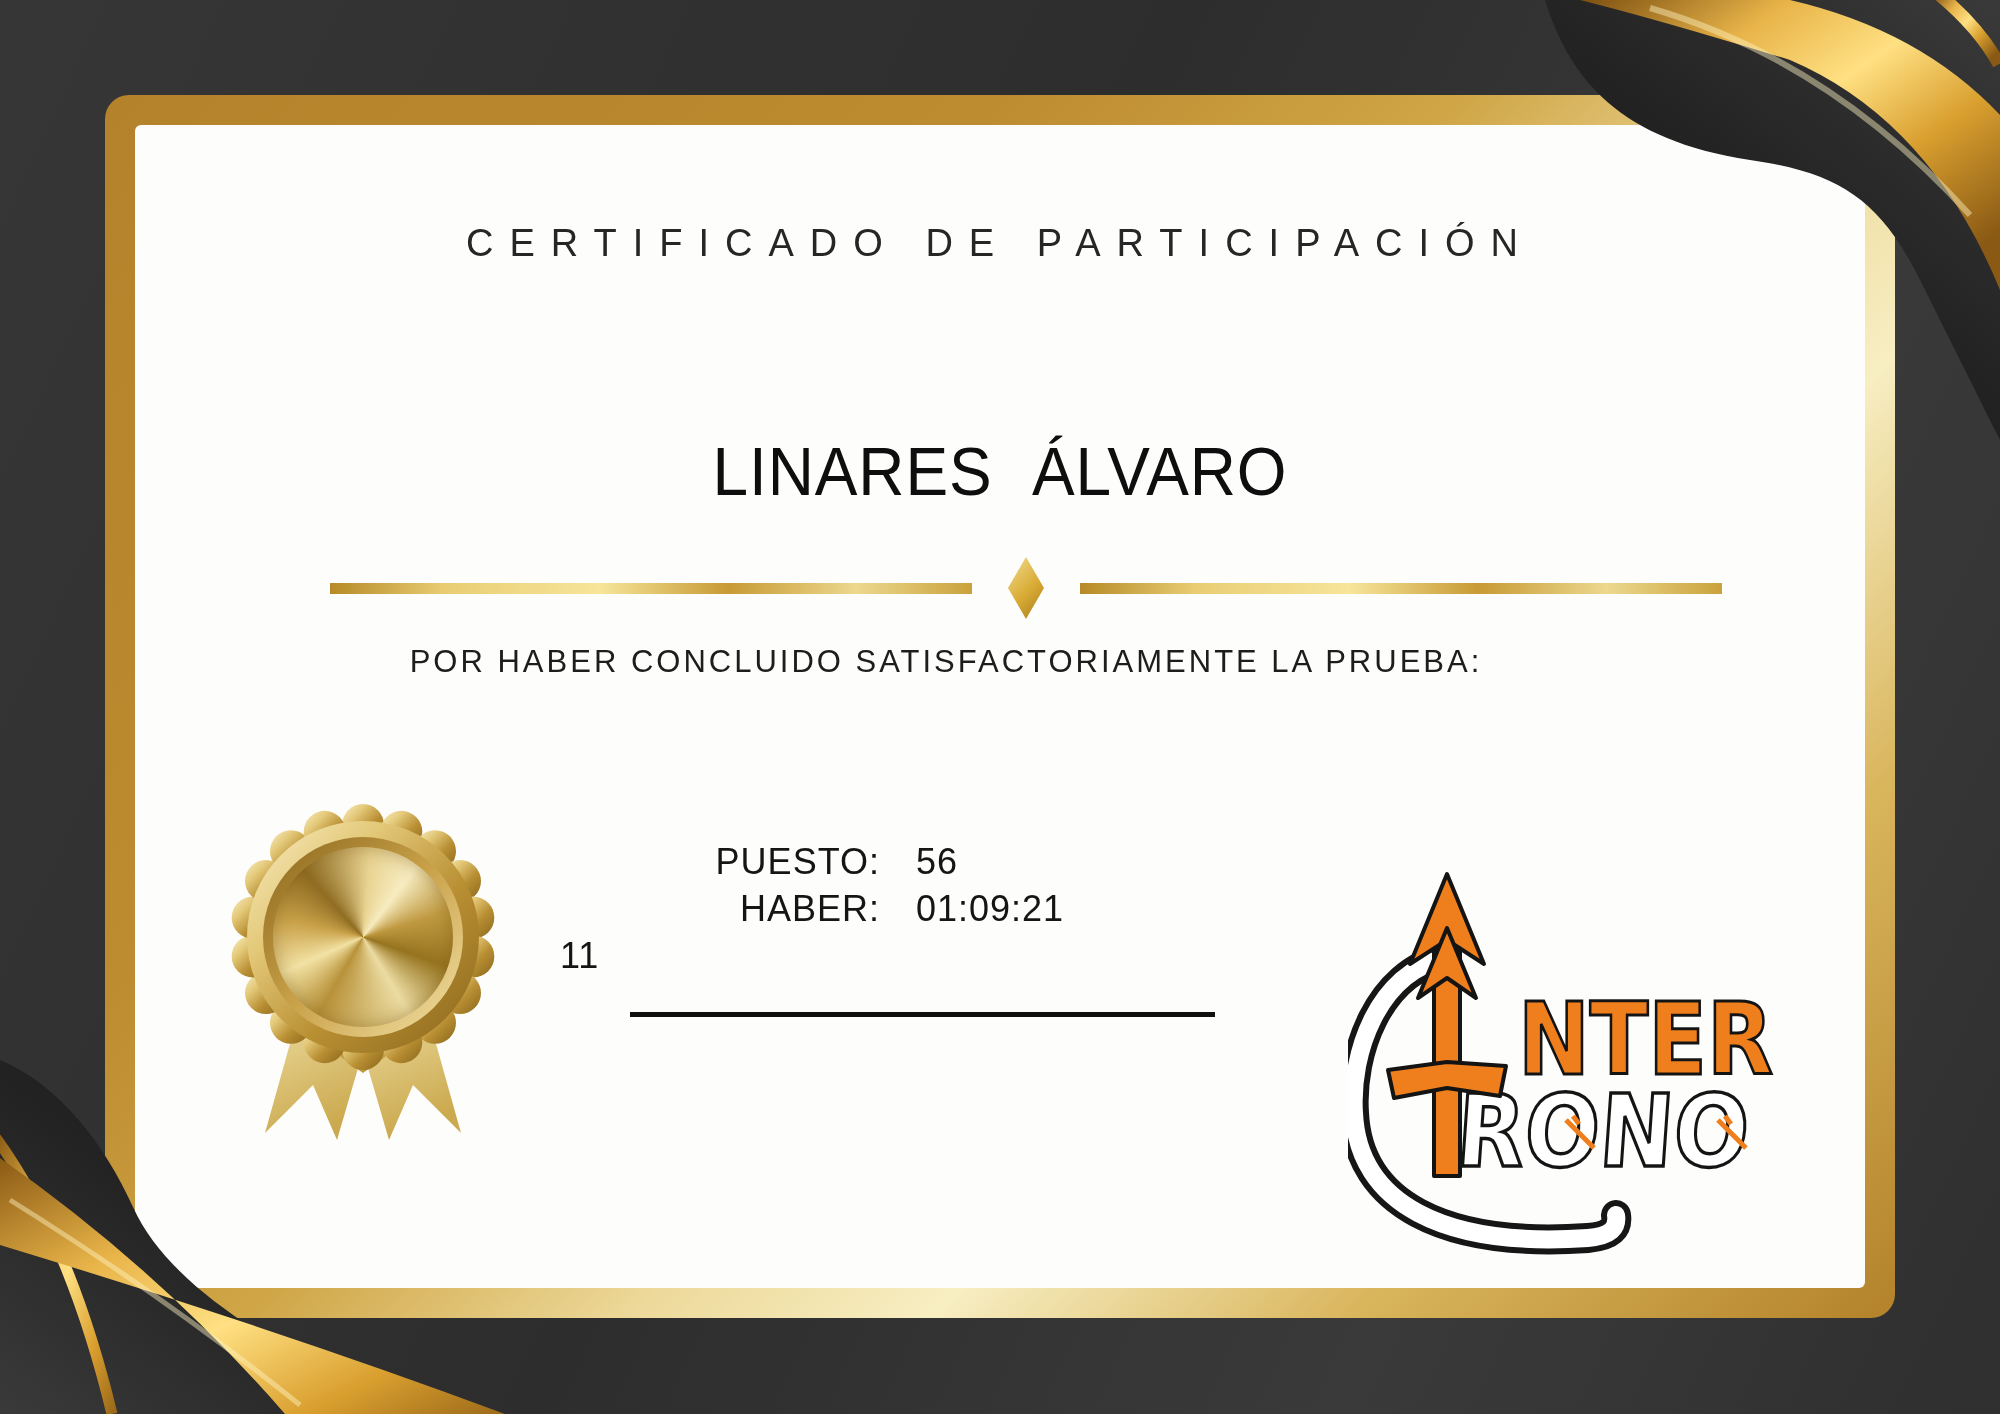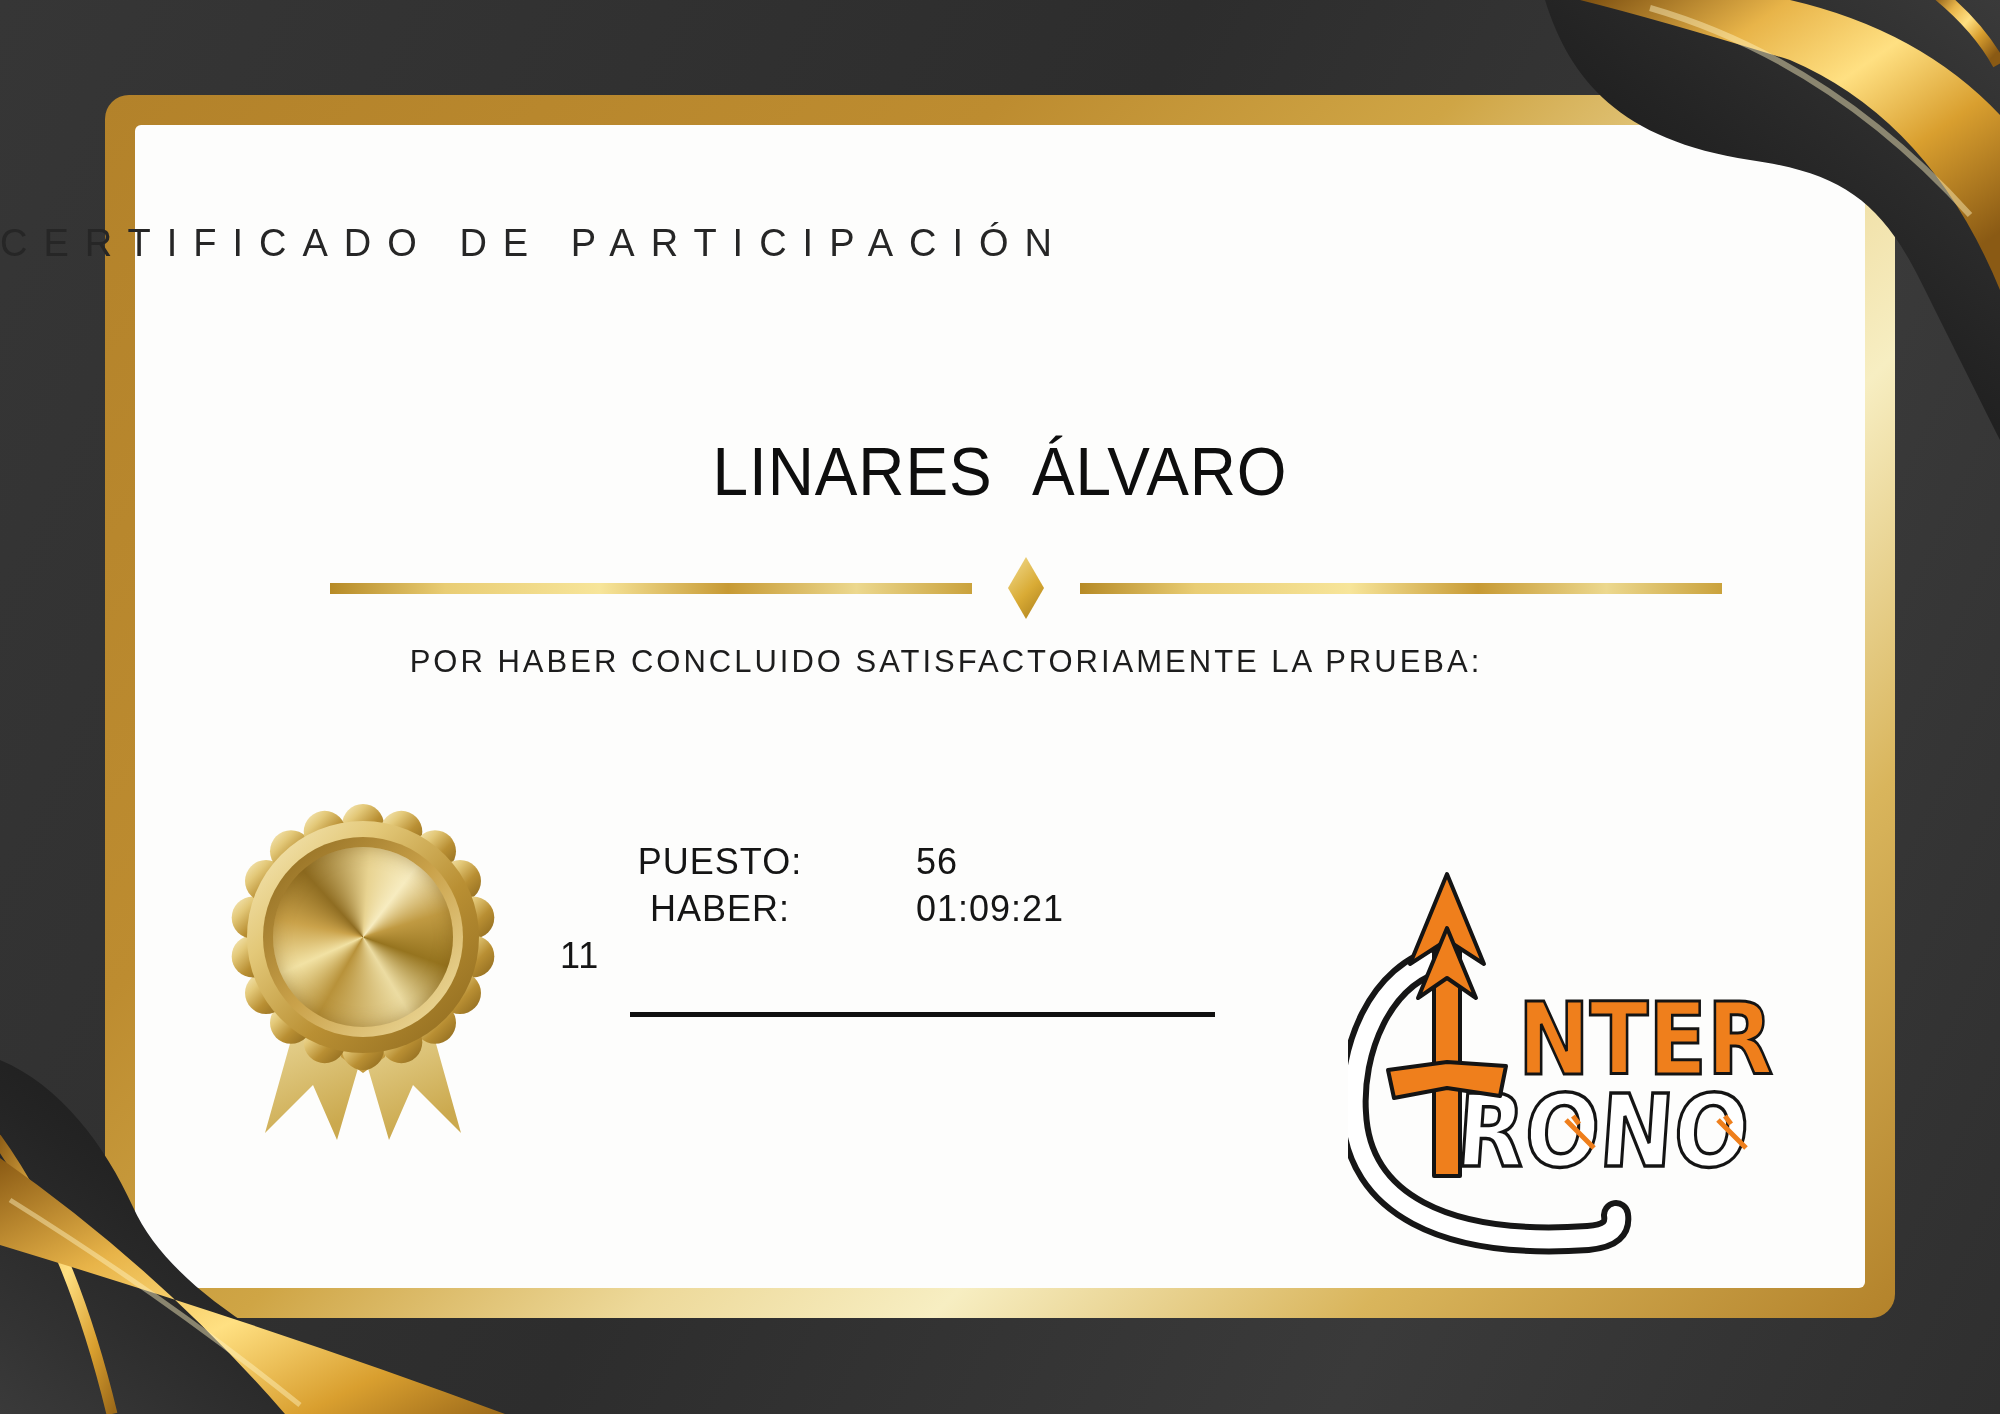--- a/index.html
+++ b/index.html
@@ -12,21 +12,21 @@
   .frame{
     position:absolute;left:105px;top:95px;width:1790px;height:1223px;
     border-radius:24px;
     background:linear-gradient(135deg,#b3822a 0%,#bd8c30 30%,#cfa545 45%,#edd99a 58%,#f7eec2 68%,#d9b55c 82%,#b3822a 100%);
   }
   .frame-inner{
     position:absolute;inset:30px;background:#fdfdfc;border-radius:6px;
   }
   
   .title{
-    position:absolute;left:0;top:222px;width:2000px;
+    position:absolute;left:0;top:222px;width:2000px;text-align:center;
     font-size:38px;letter-spacing:16px;color:#262626;font-weight:400;
   }
   .name{
     position:absolute;left:0;top:432px;width:2000px;text-align:center;
     font-size:68px;color:#0e0e0e;font-weight:400;letter-spacing:1px;word-spacing:22px;
     transform:scaleX(.94);
   }
   .divider{
     position:absolute;left:330px;top:556px;width:1392px;height:64px;
     display:flex;align-items:center;
@@ -44,21 +44,21 @@
   }
   .subtitle{
     position:absolute;left:0;top:644px;width:1892px;text-align:center;
     font-size:31px;letter-spacing:3px;color:#1d1d1d;font-weight:400;
   }
   .details{
     position:absolute;left:560px;top:838px;
     display:grid;grid-template-columns:320px auto;column-gap:36px;
     font-size:36px;color:#151515;line-height:47px;letter-spacing:1px;
   }
-  .details .lbl{text-align:center;}
+  .details .lbl{text-align:right;}
   .details .val{text-align:left;}
   .sign-line{
     position:absolute;left:630px;top:1012px;width:585px;height:5px;background:#101010;
   }
   
   .medal{position:absolute;left:225px;top:795px;width:280px;height:400px;}
   .medal svg{position:absolute;left:0;top:0;}
   .medal .disc{
     position:absolute;left:48px;top:52px;width:180px;height:180px;border-radius:50%;
     background:conic-gradient(from 210deg,

